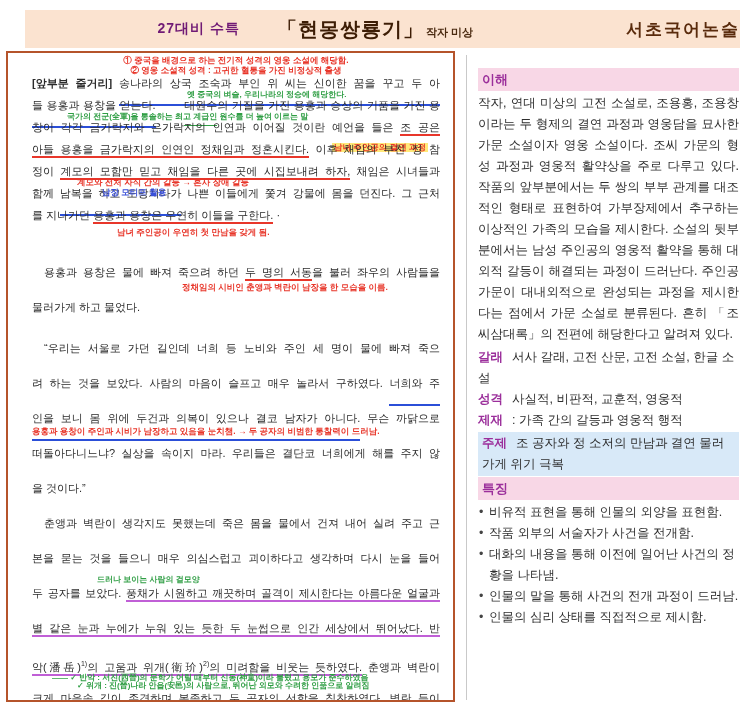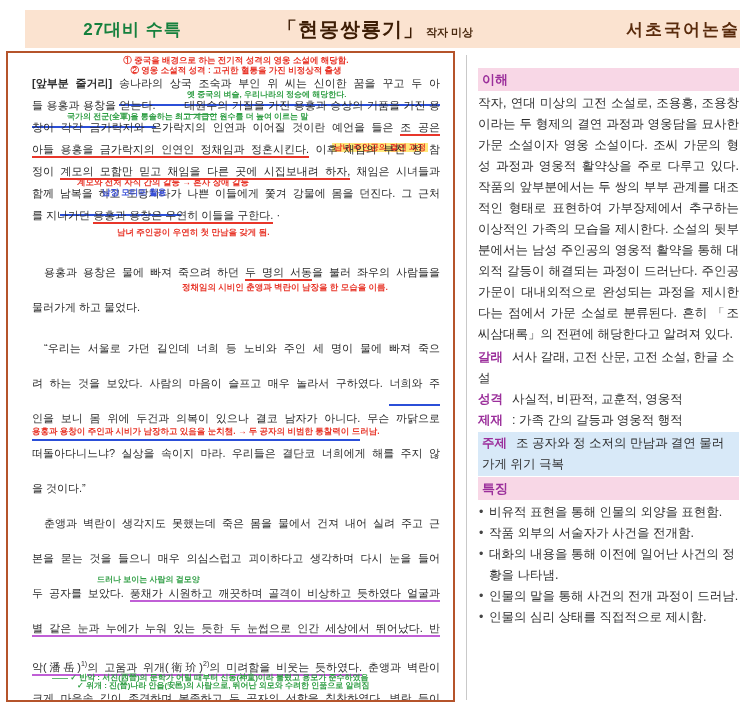--- a/index.html
+++ b/index.html
@@ -2,38 +2,38 @@
 <html><head>
 <meta charset="utf-8">
 <style>
   html,body{margin:0;padding:0;background:#fff;}
   .page{position:relative;width:743px;height:702px;background:#fff;overflow:hidden;
         font-family:"Liberation Sans", sans-serif;color:#2b2b2b;}
 
   
   .hdr{position:absolute;left:25px;top:10px;width:715px;height:38px;background:#fbe3d0;
        display:flex;align-items:center;}
-  .hdr-left{width:215px;text-align:center;font-size:17px;font-weight:bold;color:#15803d;letter-spacing:1px;}
+  .hdr-left{width:215px;text-align:right;font-size:14px;font-weight:bold;color:#701a75;letter-spacing:1px;}
   .hdr-center{flex:1;text-align:center;color:#3d1d05;}
   .hdr-title{font-size:20px;font-weight:bold;letter-spacing:1px;}
   .hdr-sub{font-size:11px;font-weight:bold;color:#4a2a10;margin-left:2px;}
   .hdr-right{width:230px;text-align:right;font-size:17px;font-weight:bold;color:#5a2b0c;letter-spacing:2px;}
 
   
   .pbox{position:absolute;left:6px;top:51px;width:449px;height:651px;border:2px solid #b5542b;
         box-sizing:border-box;padding:2px 13px 0 24px;overflow:hidden;background:#fff;}
   .pline{position:relative;font-size:11px;line-height:15px;letter-spacing:0px;
          text-align:justify;color:#2b2b2b;}
   .pline.stretch{text-align-last:justify;}
   .pline.note{font-size:8.5px;font-weight:bold;color:#e8362a;text-align:center;text-align-last:center;line-height:10px;}
   .b{font-weight:bold;}
   .ub{border-bottom:2px solid #2b4fd8;padding-bottom:15px;}
   .ur{border-bottom:2px solid #e8362a;padding-bottom:1px;}
   .up{border-bottom:2px solid #c05fd6;padding-bottom:1px;}
-  .ug{border-bottom:1.5px solid #2f9e44;padding-bottom:3px;margin-left:25px;}
+  .ug{border-bottom:1.5px solid #2f9e44;padding-bottom:14px;margin-left:25px;}
   .sup{font-size:7px;vertical-align:super;}
   .ann{position:absolute;font-size:8.5px;font-weight:bold;white-space:nowrap;line-height:9px;}
   .ann.red{color:#e8362a;}
   .ann.green{color:#2f9e44;font-size:8px;}
   .ann.blue{color:#3a50d9;}
   .ann.hl{background:#ffe979;padding:0 2px;}
 
   
   .divider{position:absolute;left:466px;top:55px;width:1px;height:645px;background:#c9c9c9;}
 
@@ -77,21 +77,21 @@
         <div class="pline stretch" style="height: 35px; padding-left: 12px;"><span>용홍과 용창은 물에 빠져 죽으려 하던 </span><span class="ur">두 명의 서동</span><span>을 불러 좌우의 사람들을</span><span class="ann red" style="top: 18px; left: 150px;">정채임의 시비인 춘앵과 벽란이 남장을 한 모습을 이름.</span></div>
         <div class="pline" style="height: 35px;"><span>물러가게 하고 물었다.</span></div>
         <div class="pline" style="height: 6px;"></div>
         <div class="pline stretch" style="height: 35px; padding-left: 12px;"><span>“우리는 서울로 가던 길인데 너희 등 노비와 주인 세 명이 물에 빠져 죽으</span></div>
         <div class="pline stretch" style="height: 35px;"><span>려 하는 것을 보았다. 사람의 마음이 슬프고 매우 놀라서 구하였다. </span><span class="ub">너희와 주</span></div>
         <div class="pline stretch" style="height: 35px;"><span class="ub">인을 보니 몸 위에 두건과 의복이 있으나 결코 남자가 아니다.</span><span> 무슨 까닭으로</span><span class="ann red" style="top: 16px; left: 0px;">용홍과 용창이 주인과 시비가 남장하고 있음을 눈치챔. → 두 공자의 비범한 통찰력이 드러남.</span></div>
         <div class="pline stretch" style="height: 35px;"><span>떠돌아다니느냐? 실상을 속이지 마라. 우리들은 결단코 너희에게 해를 주지 않</span></div>
         <div class="pline" style="height: 35px;"><span>을 것이다.”</span></div>
         <div class="pline stretch" style="height: 35px; padding-left: 12px;"><span>춘앵과 벽란이 생각지도 못했는데 죽은 몸을 물에서 건져 내어 실려 주고 근</span></div>
         <div class="pline stretch" style="height: 35px;"><span>본을 묻는 것을 들으니 매우 의심스럽고 괴이하다고 생각하며 다시 눈을 들어</span><span class="ann green" style="top: 24px; left: 65px;">드러나 보이는 사람의 겉모양</span></div>
-        <div class="pline stretch" style="height: 35px;"><span>두 공자를 보았다. </span><span class="up">풍채가 시원하고 깨끗하며 골격이 비상하고 듯하였다 얼굴과</span></div>
+        <div class="pline stretch" style="height: 35px;"><span>두 공자를 보았다. </span><span class="up">풍채가 시원하고 깨끗하며 골격이 제시한다는 아름다운 얼굴과</span></div>
         <div class="pline stretch" style="height: 35px;"><span class="up">별 같은 눈과 누에가 누워 있는 듯한 두 눈썹으로 인간 세상에서 뛰어났다. 반</span></div>
         <div class="pline stretch" style="height: 35px;"><span class="up">악(潘岳)</span><span class="sup">1)</span><span class="up">의 고움과 위개(衛玠)</span><span class="sup">2)</span><span class="up">의 미려함을 비웃는 듯하였다.</span><span> 춘앵과 벽란이</span><span class="ann green" style="top: 17px; left: 20px;">—— ✓ 반악 : 서진(西晉)의 문학가 어릴 때부터 신동(神童)이라 불렸고 용모가 준수하였음</span><span class="ann green" style="top: 25px; left: 45px;">✓ 위개 : 진(晉)나라 안읍(安邑)의 사람으로, 뛰어난 외모와 수려한 인품으로 알려짐</span></div>
         <div class="pline stretch" style="height: 35px;"><span>크게 마음속 깊이 존경하며 복종하고 두 공자의 선함을 칭찬하였다. 벽란 등이</span></div>
       </div>
   </div>
 
   <div class="divider"></div>
 
   <div class="panel">
     <div class="sec-hdr">이해</div>

